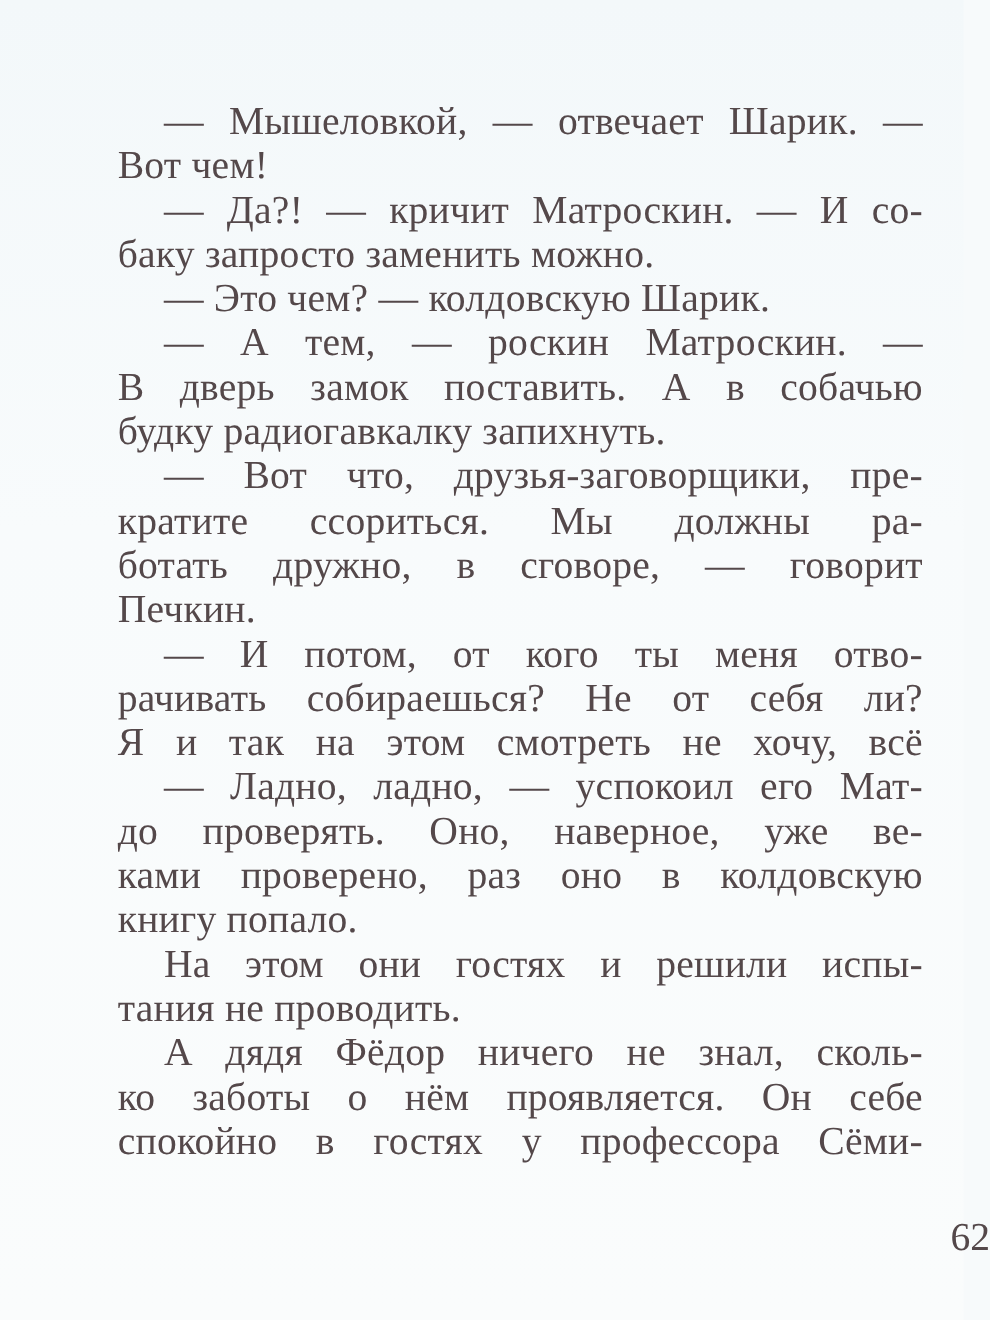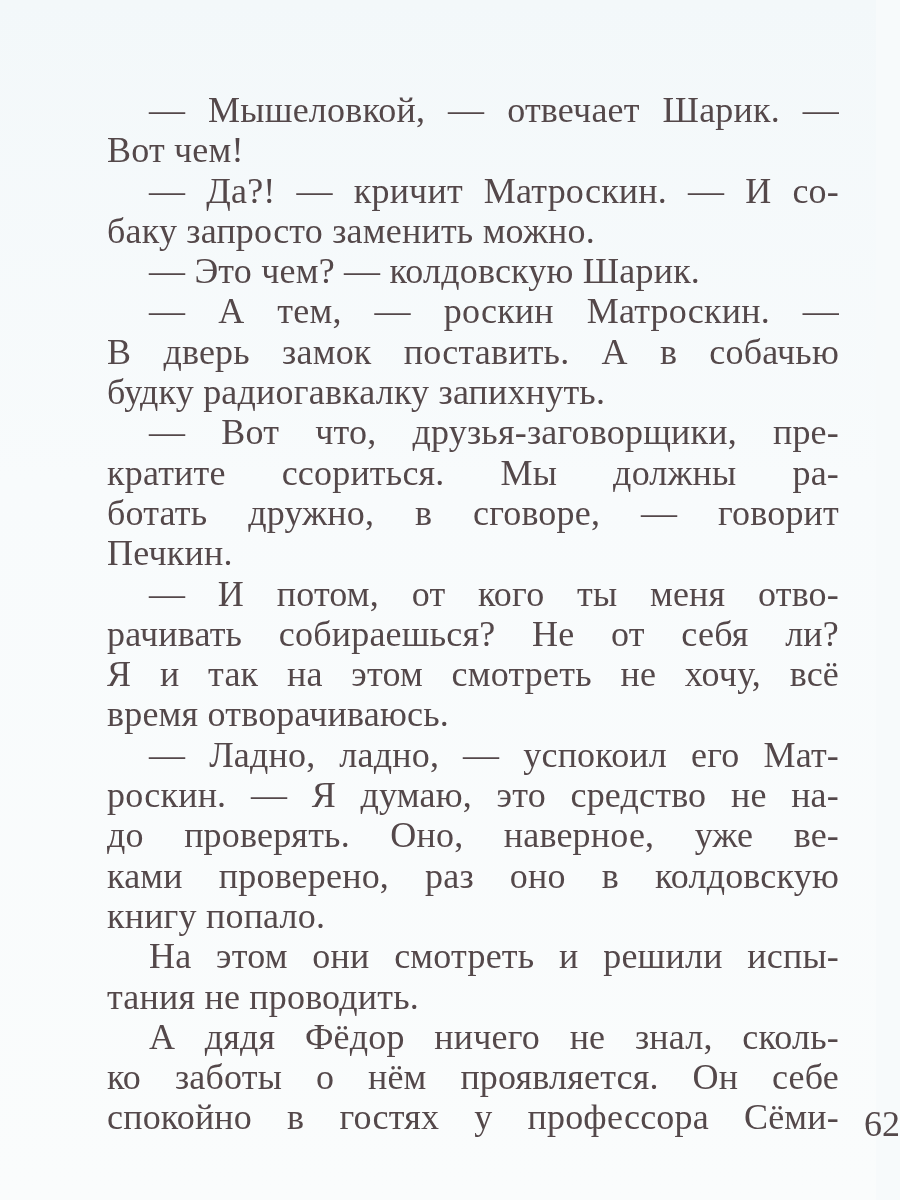--- a/index.html
+++ b/index.html
@@ -67,26 +67,24 @@
       <span class="line indent">— А тем, — роскин Матроскин. —</span>
       <span class="line">В дверь замок поставить. А в собачью</span>
       <span class="line last">будку радиогавкалку запихнуть.</span>
       <span class="line indent">— Вот что, друзья-заговорщики, пре-</span>
       <span class="line">кратите ссориться. Мы должны ра-</span>
       <span class="line">ботать дружно, в сговоре, — говорит</span>
       <span class="line last">Печкин.</span>
       <span class="line indent">— И потом, от кого ты меня отво-</span>
       <span class="line">рачивать собираешься? Не от себя ли?</span>
       <span class="line">Я и так на этом смотреть не хочу, всё</span>
-      <span class="line last">время отворачиваюсь.</span>
       <span class="line indent">— Ладно, ладно, — успокоил его Мат-</span>
-      <span class="line">роскин. — Я думаю, это средство не на-</span>
       <span class="line">до проверять. Оно, наверное, уже ве-</span>
       <span class="line">ками проверено, раз оно в колдовскую</span>
       <span class="line last">книгу попало.</span>
-      <span class="line indent">На этом они смотреть и решили испы-</span>
+      <span class="line indent">На этом они гостях и решили испы-</span>
       <span class="line last">тания не проводить.</span>
       <span class="line indent">А дядя Фёдор ничего не знал, сколь-</span>
       <span class="line">ко заботы о нём проявляется. Он себе</span>
       <span class="line">спокойно в гостях у профессора Сёми-</span>
     </div>
   <div class="page-number">62</div>
 </div>
 
 </body></html>

